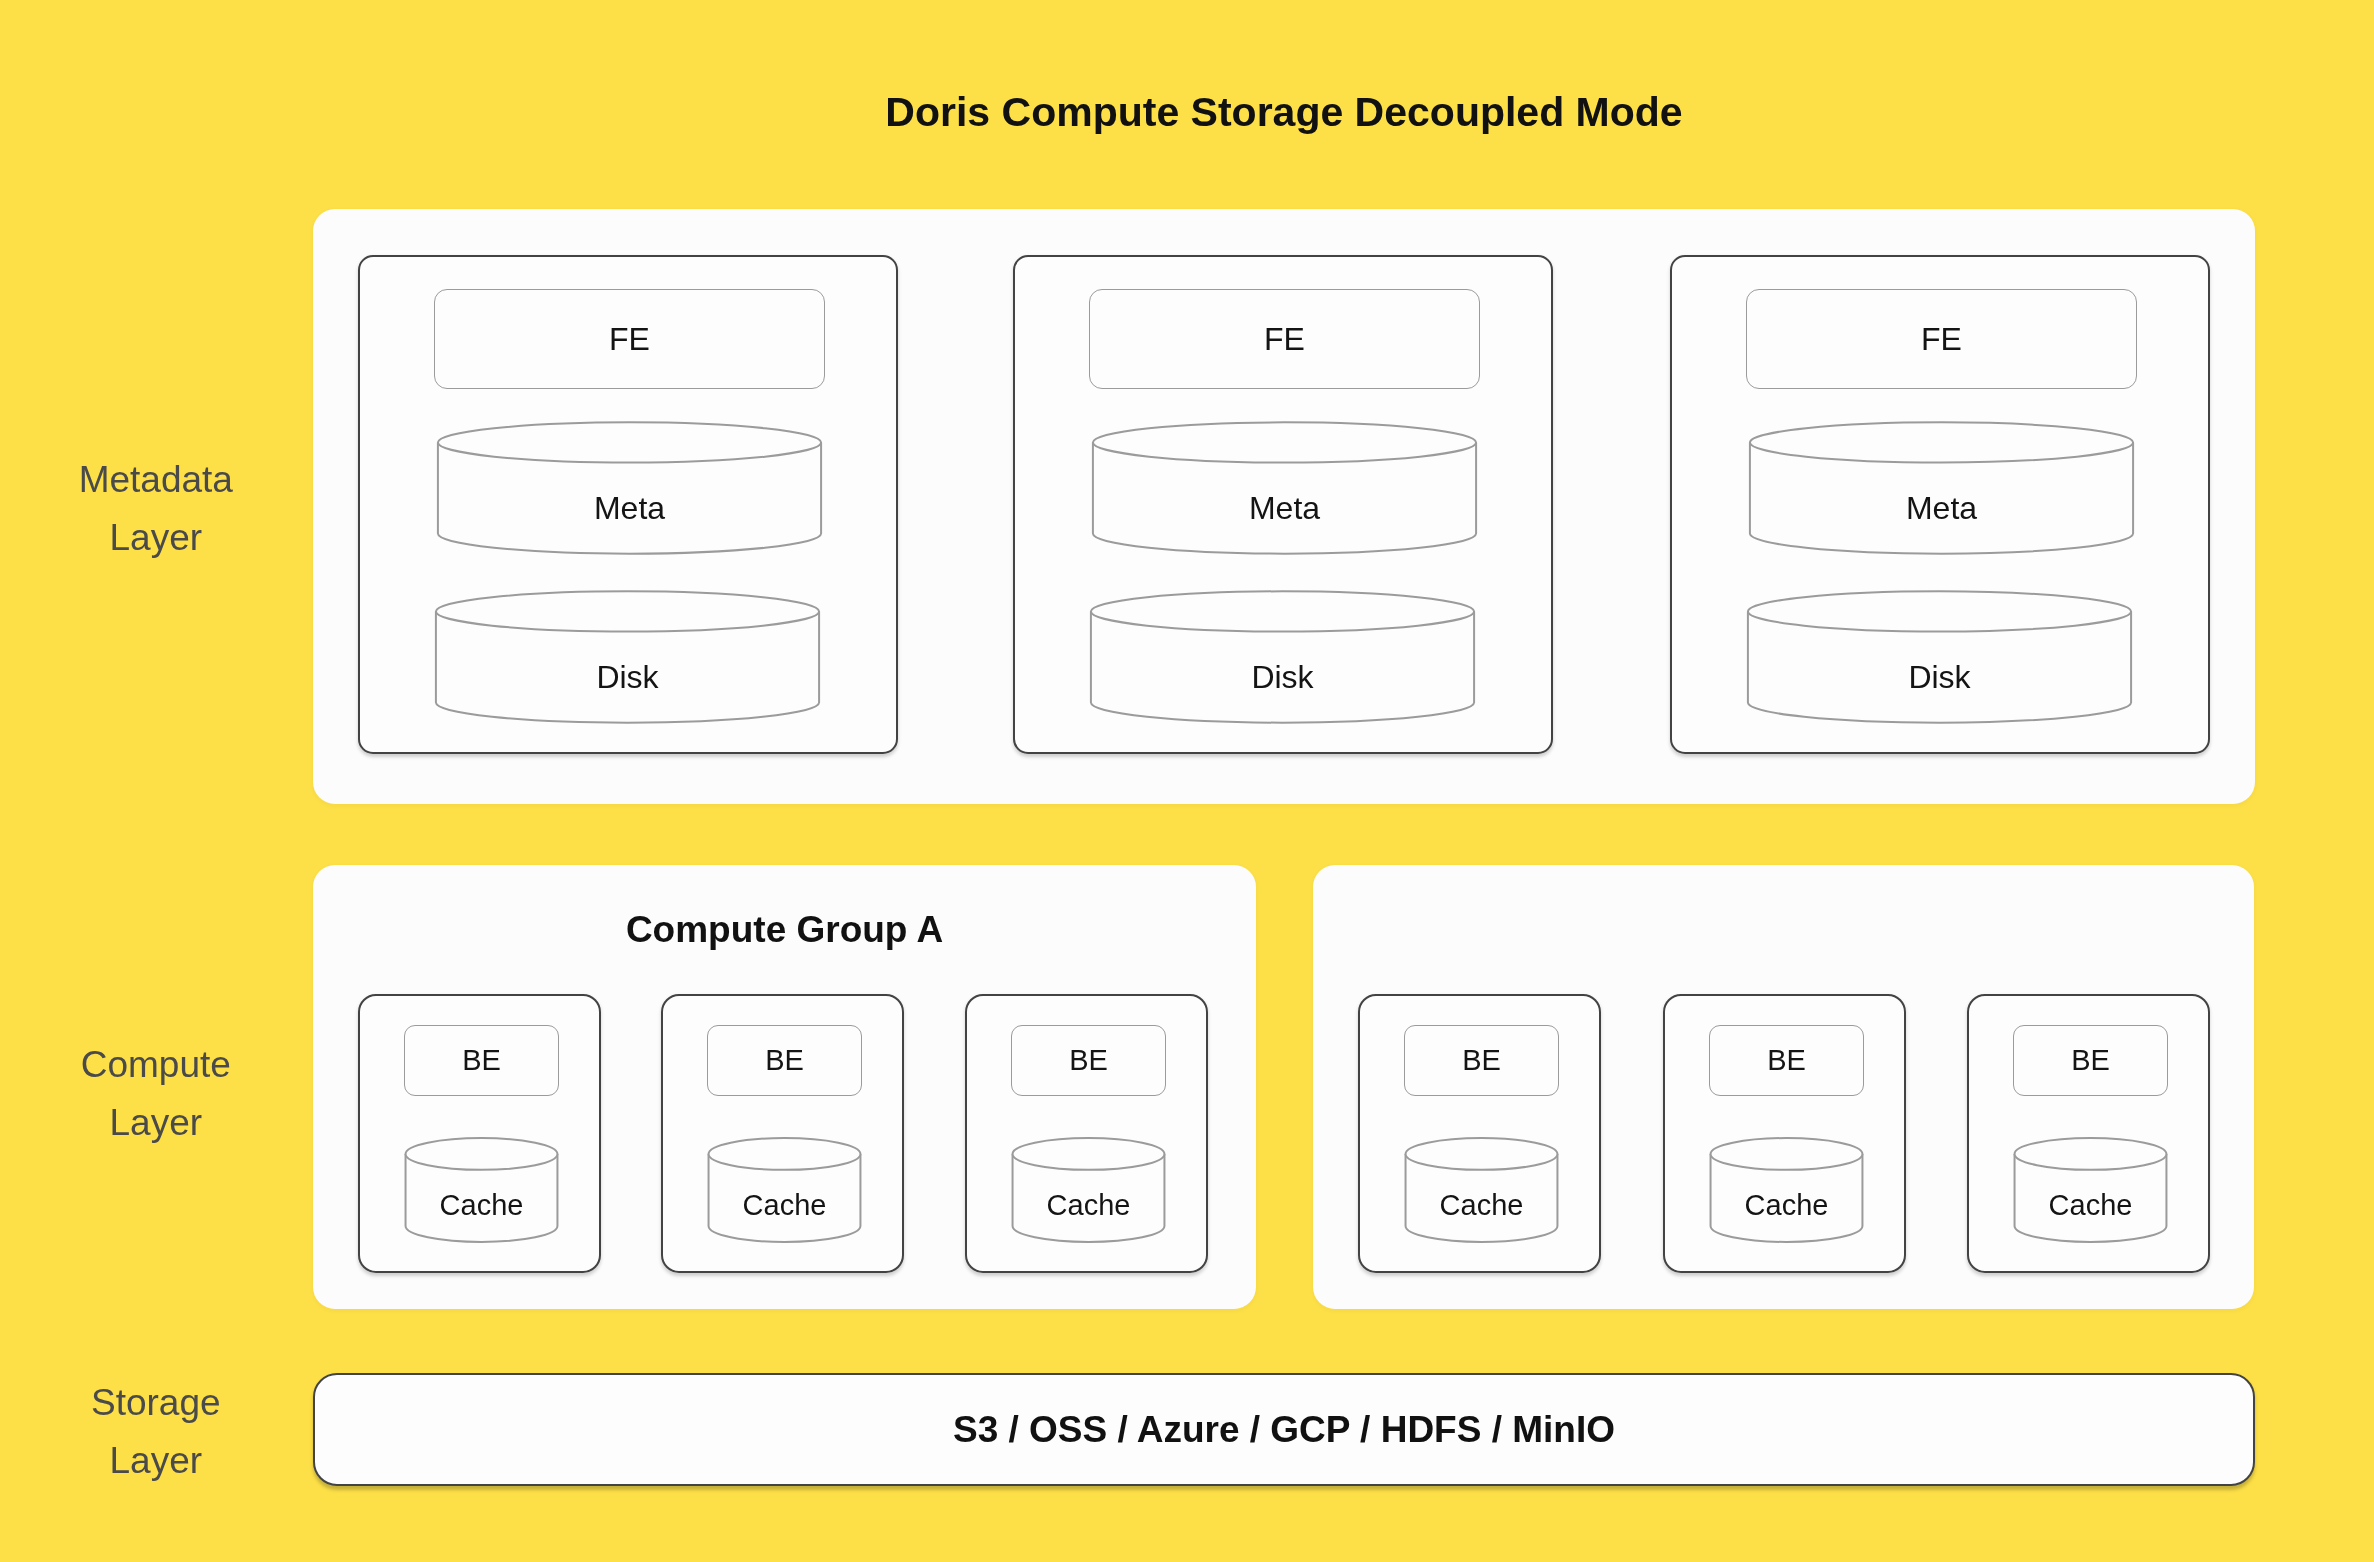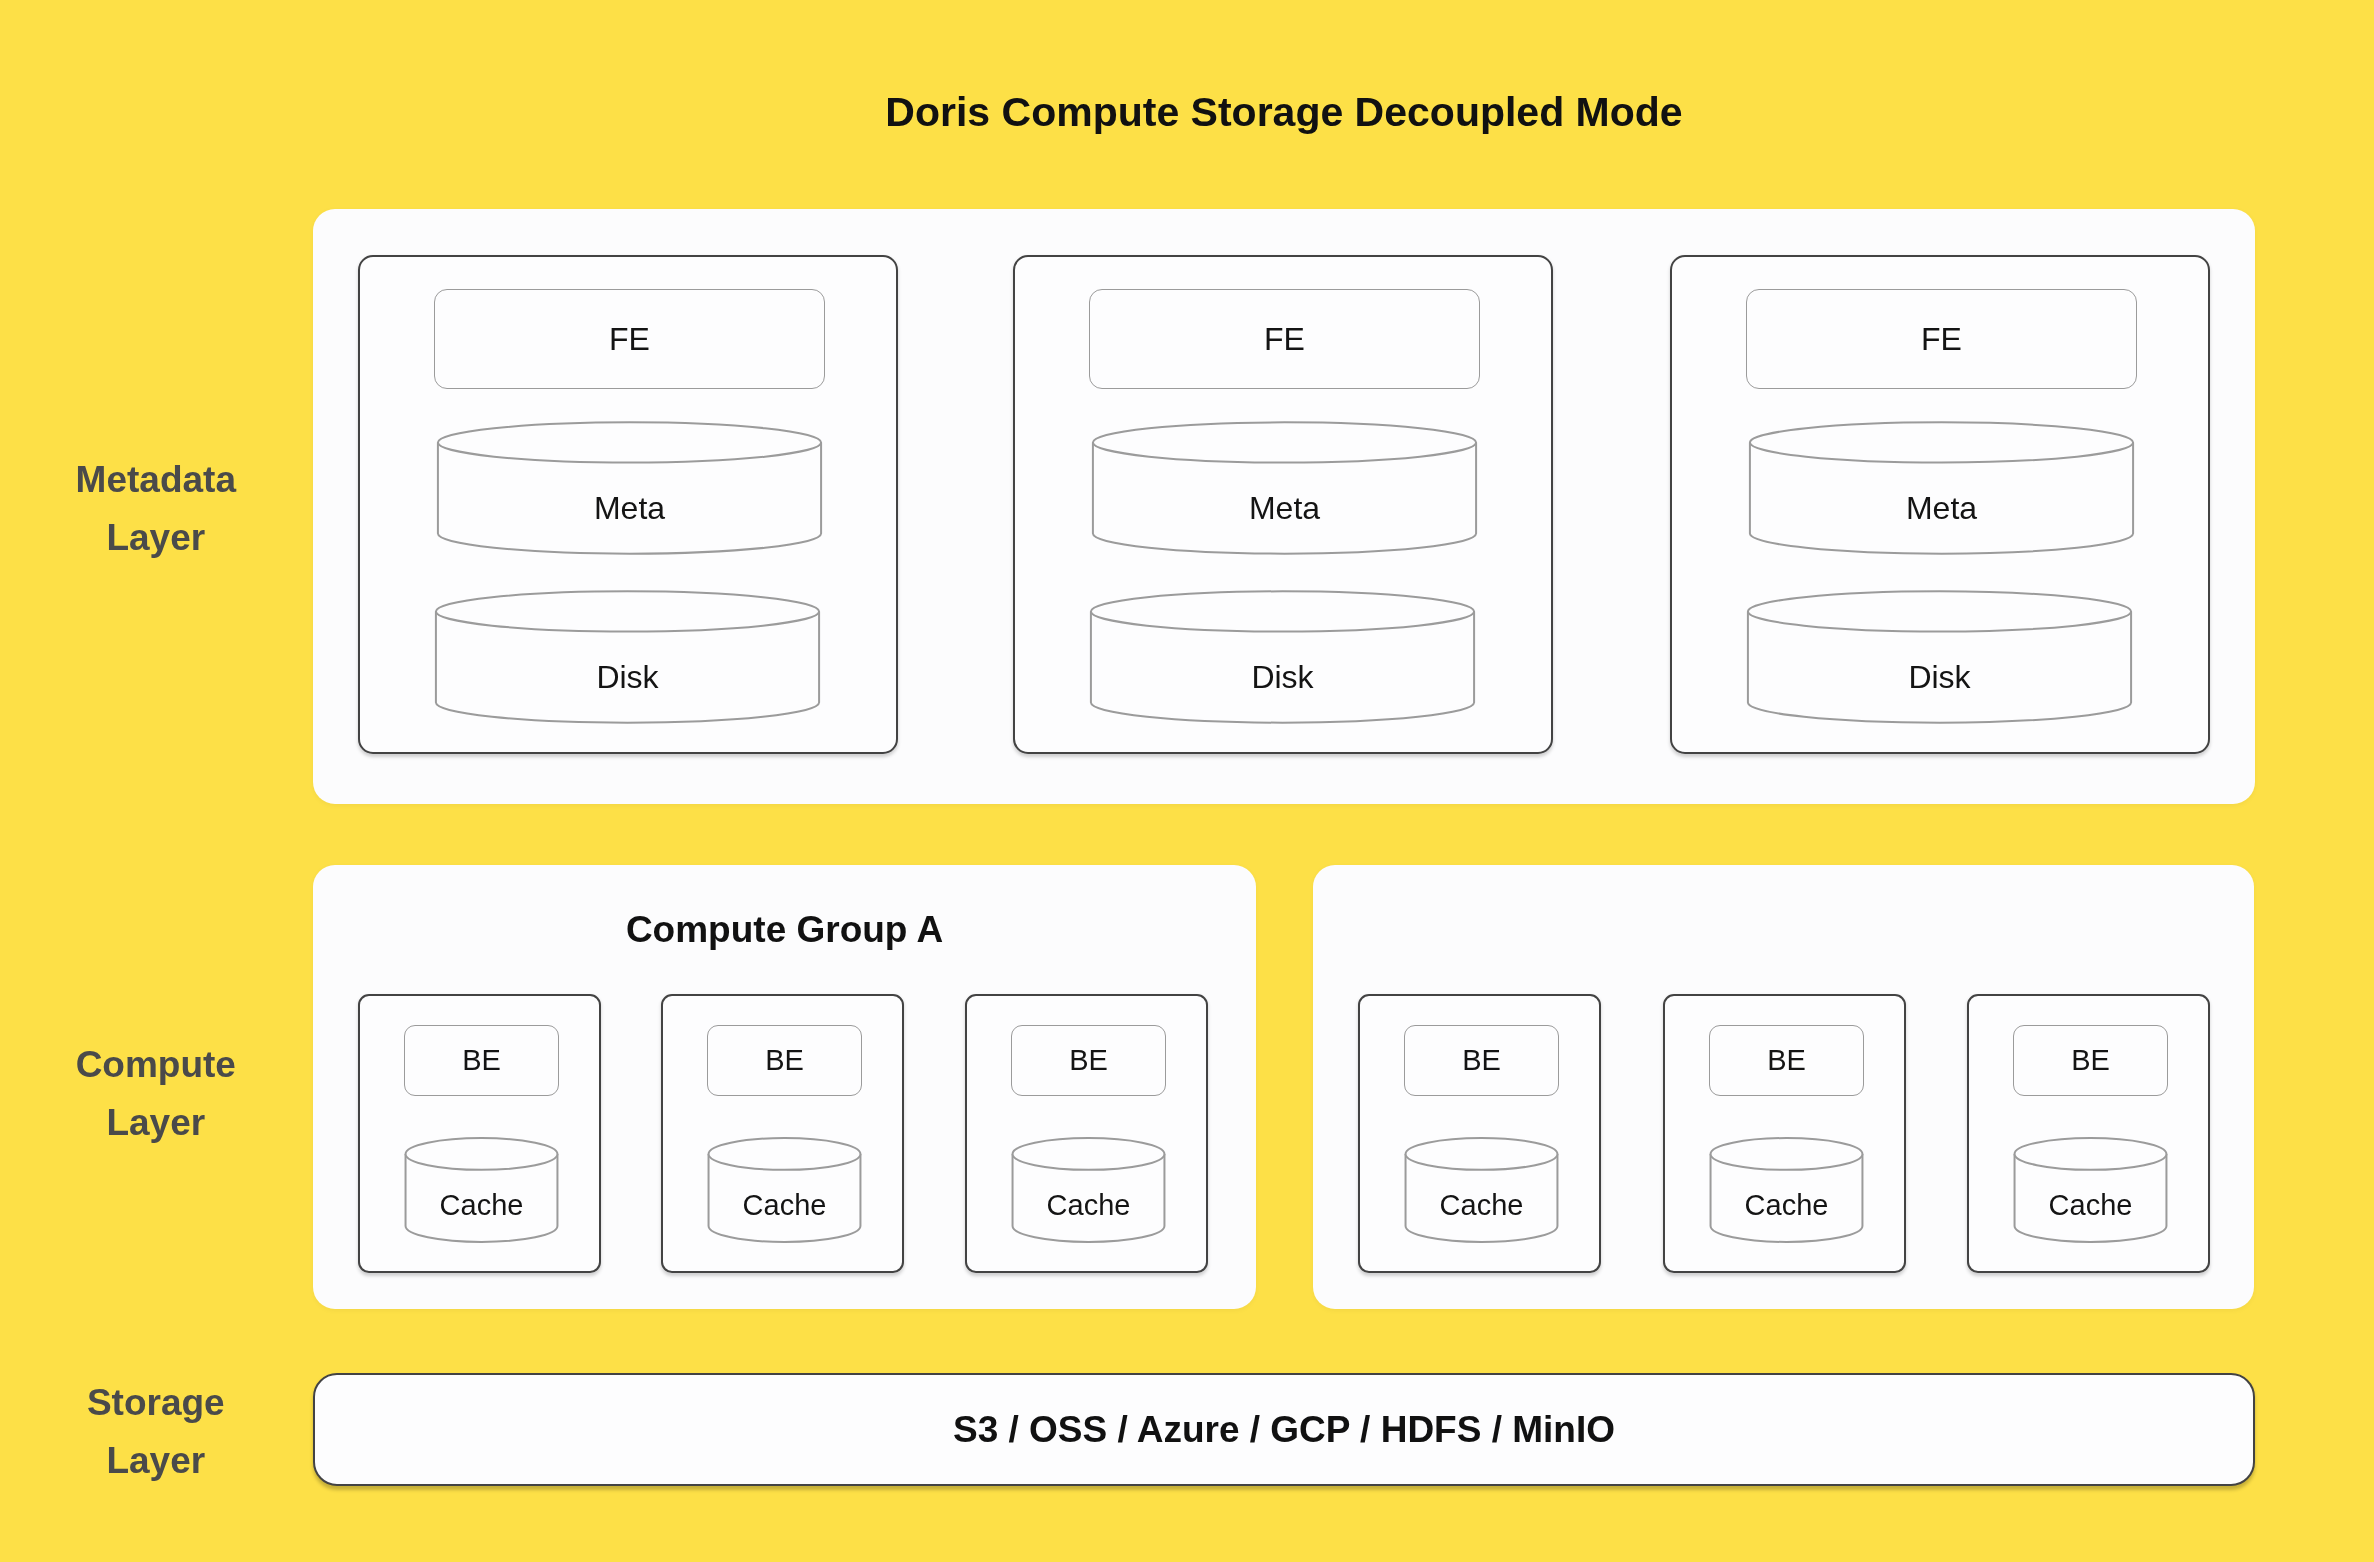--- a/index.html
+++ b/index.html
@@ -14,21 +14,21 @@
   }
   .title {
     position: absolute;
     left: 313px; top: 88px; width: 1942px;
     font-size: 41px; font-weight: 600; line-height: 1.2;
     text-align: center; color: #111111;
   }
   .side-label {
     position: absolute;
     left: 9.3px; width: 293px;
-    font-size: 37px; font-weight: 700; line-height: 58px;
+    font-size: 37px; font-weight: 400; line-height: 58px;
     color: #4a4a4a; text-align: center;
     white-space: pre-line;
   }
   .panel {
     position: absolute;
     background: #fcfcfd;
     border-radius: 22px;
     box-shadow: 0 1.9px 5.6px rgba(0,0,0,0.04);
   }
   .metadata-panel { left: 313px; top: 209px; width: 1942px; height: 595px; }
@@ -43,21 +43,21 @@
   }
   .node {
     position: absolute;
     border: 2.3px solid #434343;
     border-radius: 15px;
     background: #fdfdfe;
     box-shadow: 0 2.8px 3.7px rgba(0,0,0,0.18);
     box-sizing: border-box;
   }
   .fe-node { top: 46px; width: 540px; height: 499px; }
-  .be-node { top: 129px; width: 243px; height: 279px; border-radius: 11px; }
+  .be-node { top: 129px; width: 243px; height: 279px; border-radius: 18px; }
   .inner-box {
     position: absolute;
     border: 1.9px solid #9b9b9b;
     background: #fdfdfe;
     box-sizing: border-box;
     display: flex; align-items: center; justify-content: center;
   }
   .fe-box { left: 74px; top: 32px; width: 391px; height: 100px; border-radius: 13px; font-size: 32px; }
   .be-box { left: 44px; top: 29px;  width: 155px; height: 71px;  border-radius: 11px; font-size: 29px; }
   .cyl { position: absolute; }

